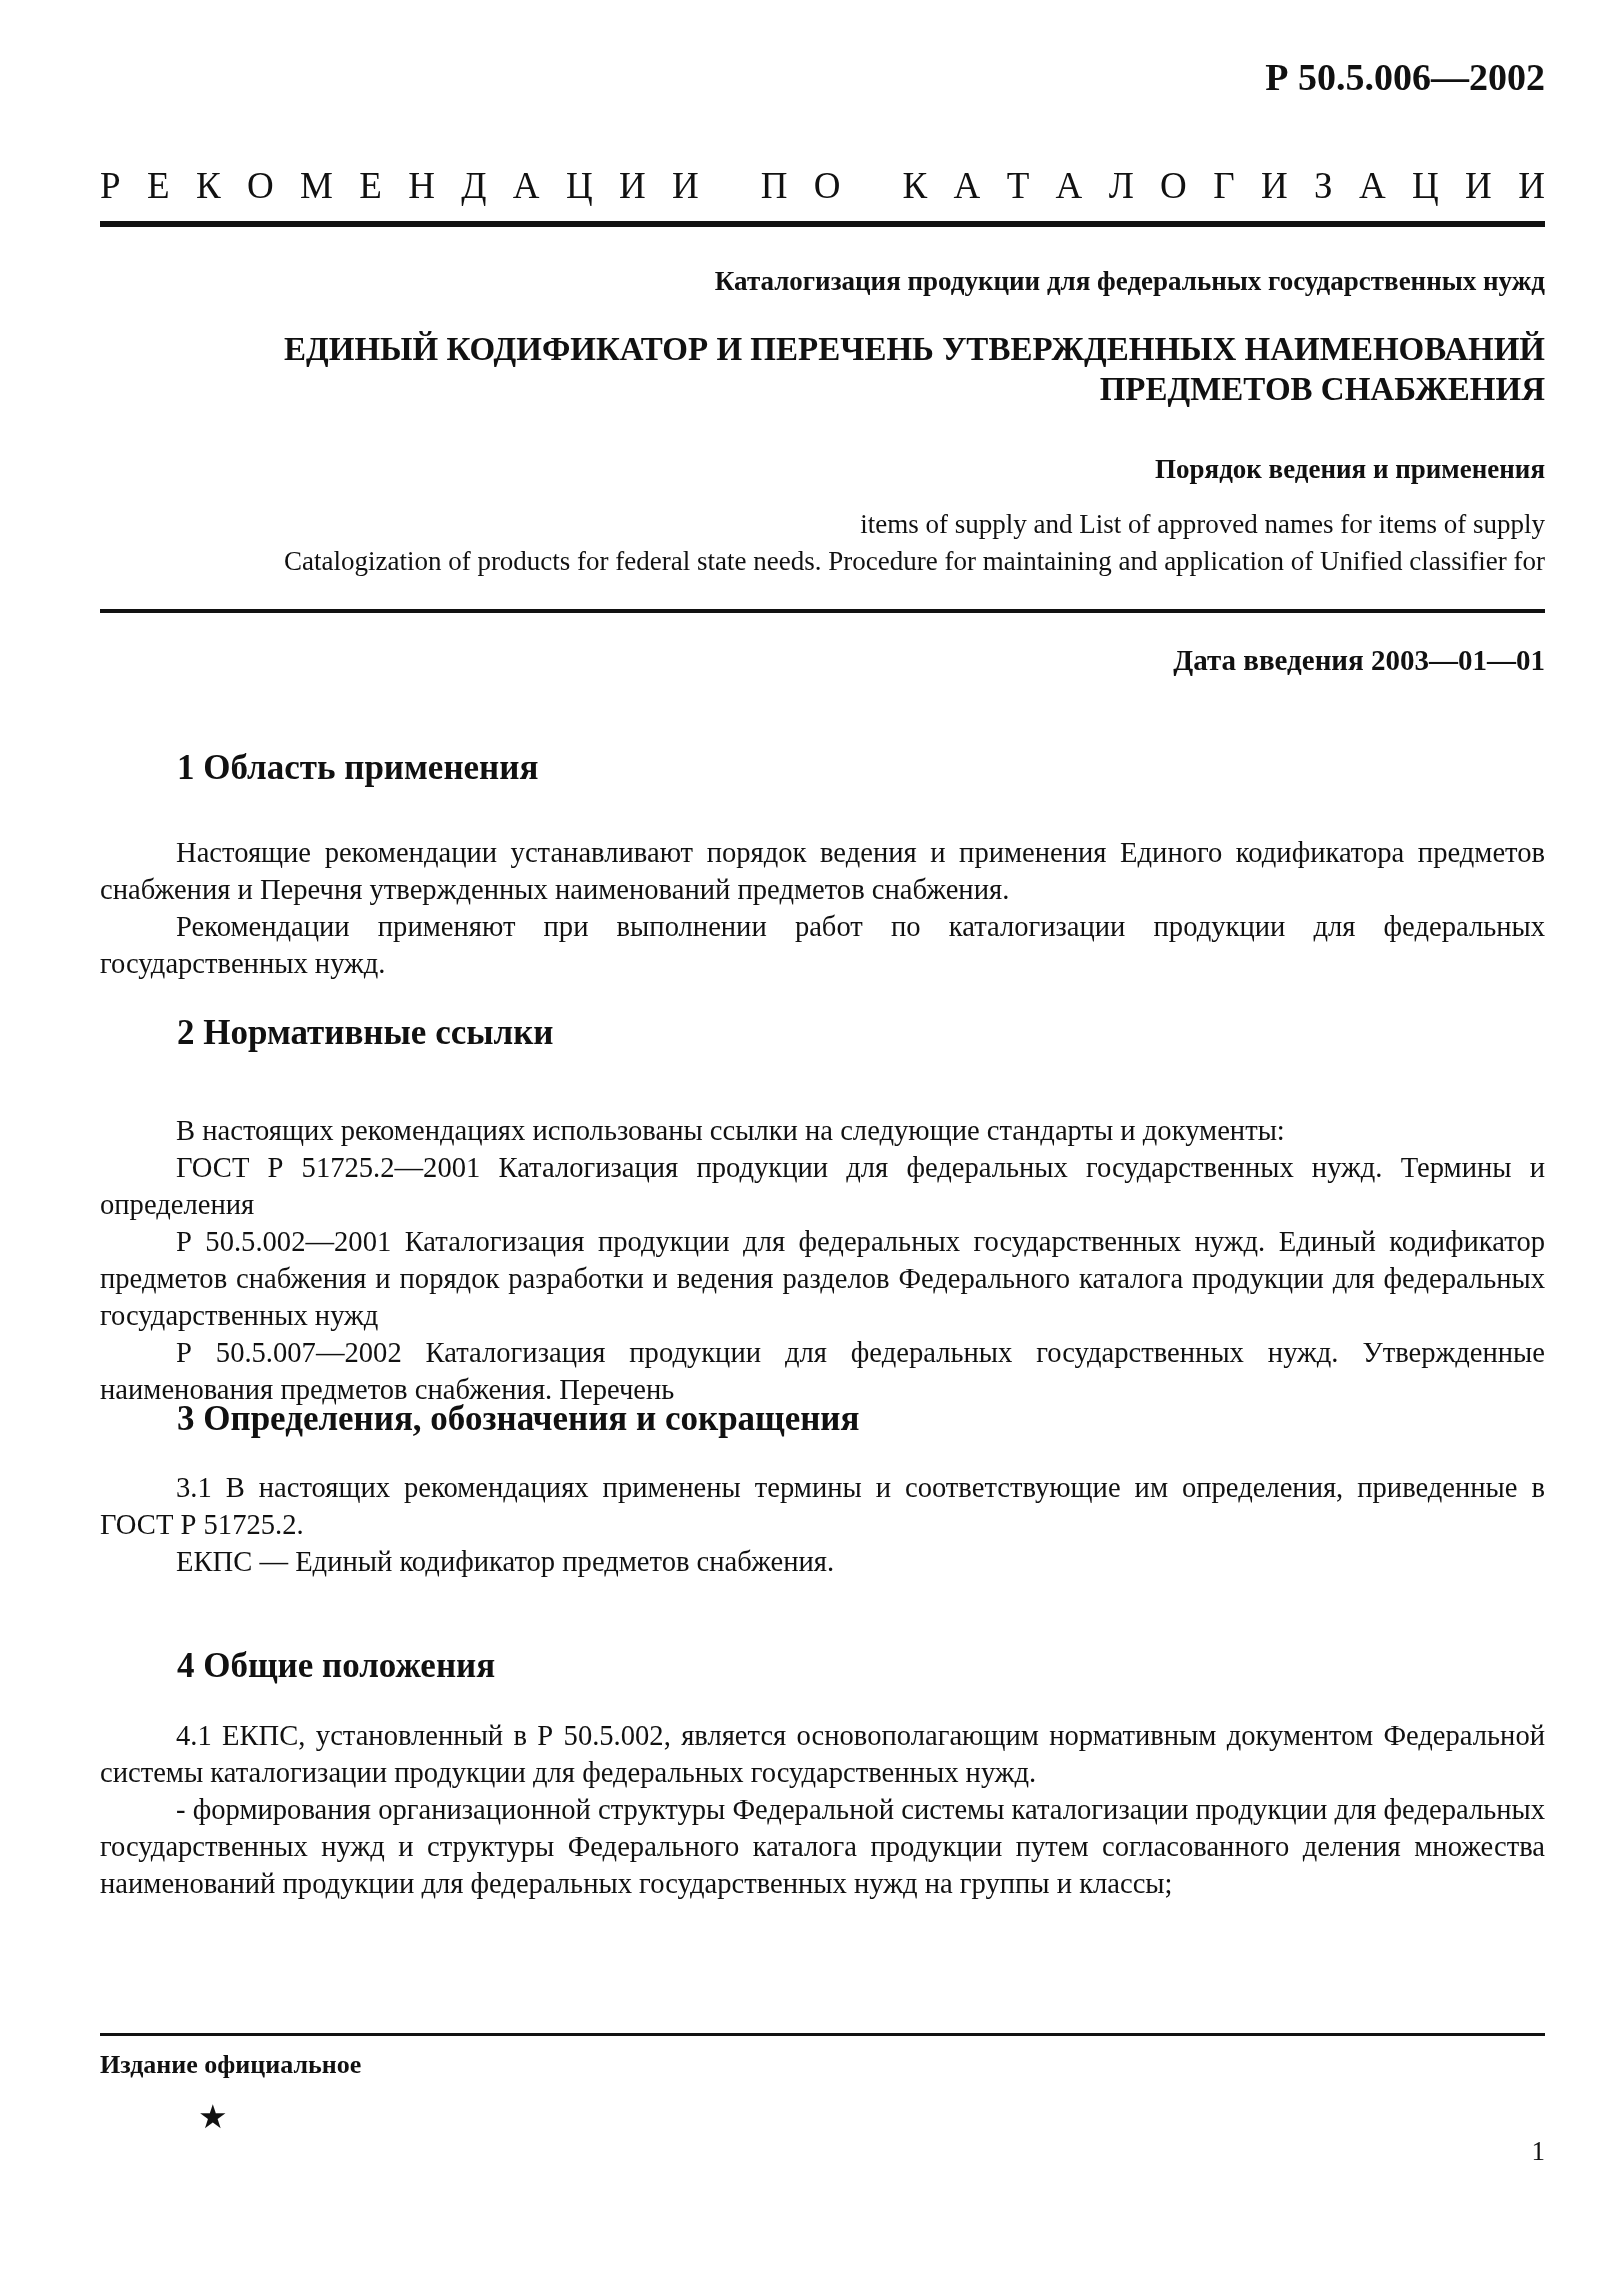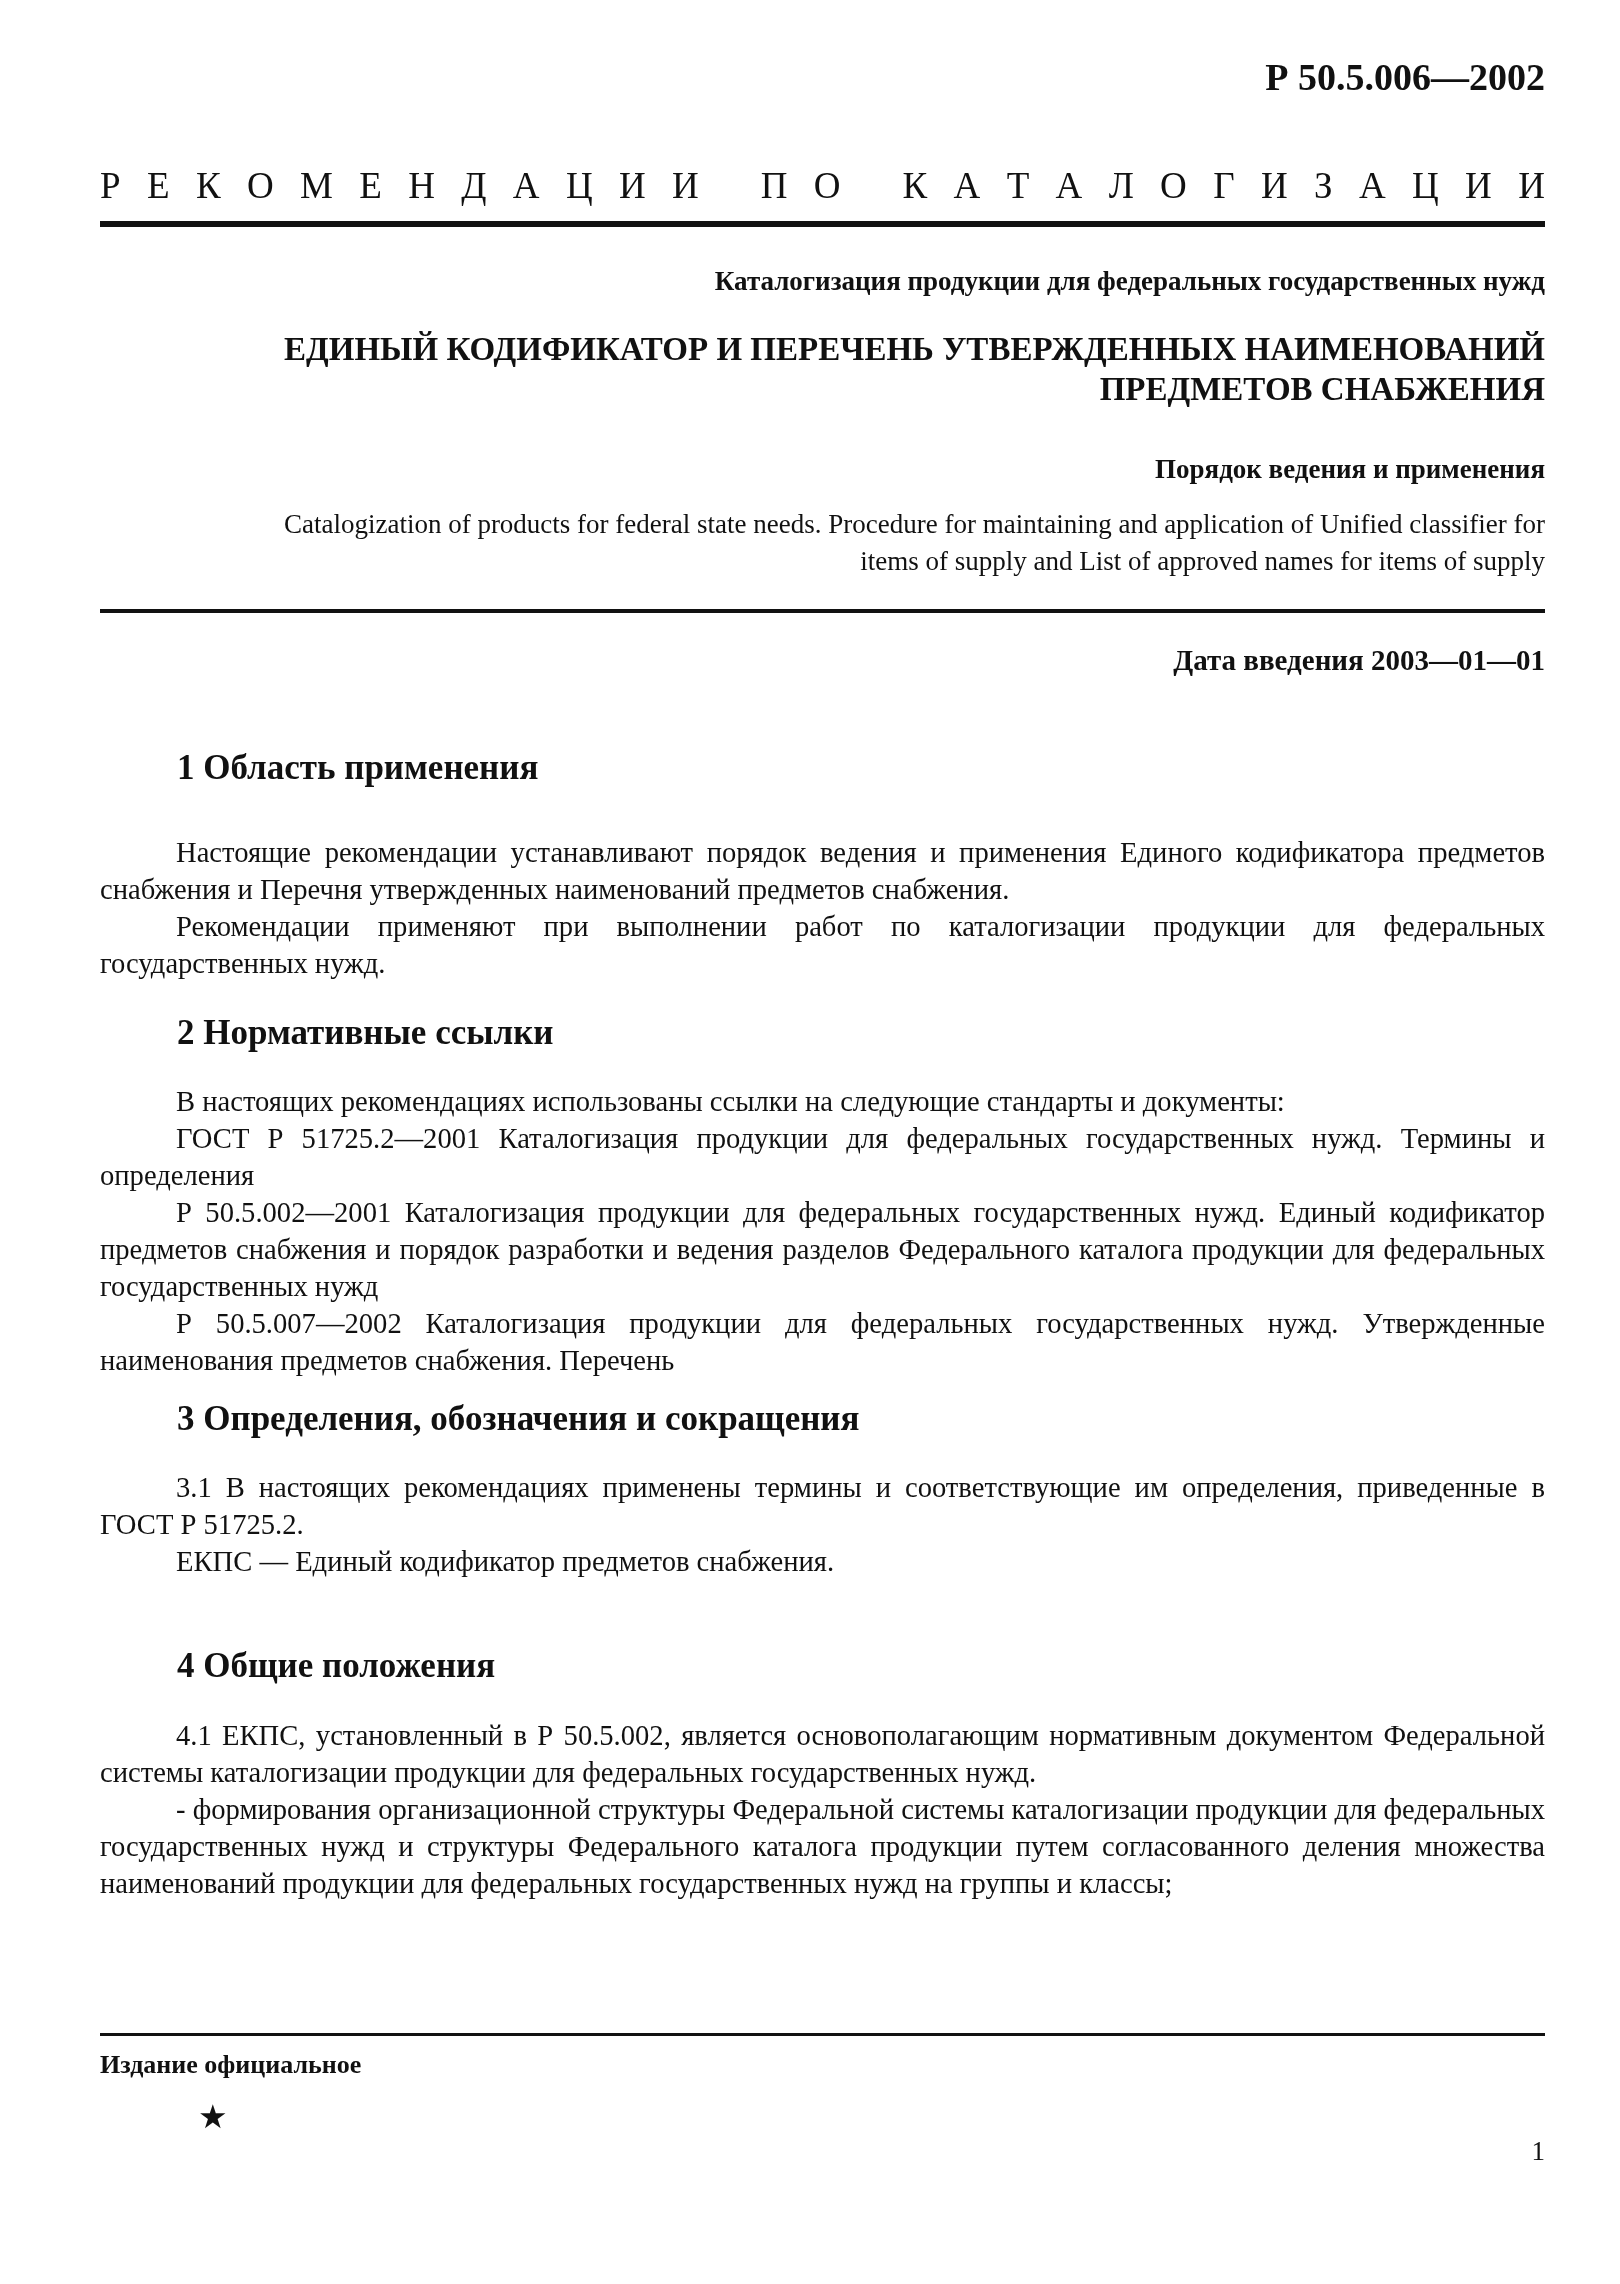--- a/index.html
+++ b/index.html
@@ -95,36 +95,36 @@
   <div class="center-block subtitle">Каталогизация продукции для федеральных государственных нужд</div>
 
   <div class="center-block main-title">
     <div>ЕДИНЫЙ КОДИФИКАТОР И ПЕРЕЧЕНЬ УТВЕРЖДЕННЫХ НАИМЕНОВАНИЙ</div>
     <div>ПРЕДМЕТОВ СНАБЖЕНИЯ</div>
   </div>
 
   <div class="center-block subtitle2">Порядок ведения и применения</div>
 
   <div class="center-block english-title">
+    <div>items of supply and List of approved names for items of supply</div>
     <div>Catalogization of products for federal state needs. Procedure for maintaining and application of Unified classifier for</div>
-    <div>items of supply and List of approved names for items of supply</div>
   </div>
 
   <div class="rule-mid" style="top:609px;"></div>
 
   <div class="intro-date">Дата введения 2003—01—01</div>
 
   <div class="section-heading" style="top:748px;font-family:Liberation Serif, serif;">1 Область применения</div>
   <div class="body-text" style="top:834px;">
     <p>Настоящие рекомендации устанавливают порядок ведения и применения Единого кодификатора предметов снабжения и Перечня утвержденных наименований предметов снабжения.</p>
     <p>Рекомендации применяют при выполнении работ по каталогизации продукции для федеральных государственных нужд.</p>
   </div>
 
   <div class="section-heading" style="top:1013px;">2 Нормативные ссылки</div>
-  <div class="body-text" style="top:1083px;">
+  <div class="body-text" style="top:1112px;">
     <p>В настоящих рекомендациях использованы ссылки на следующие стандарты и документы:</p>
     <p>ГОСТ Р 51725.2—2001 Каталогизация продукции для федеральных государственных нужд. Термины и определения</p>
     <p>Р 50.5.002—2001 Каталогизация продукции для федеральных государственных нужд. Единый кодификатор предметов снабжения и порядок разработки и ведения разделов Федерального каталога продукции для федеральных государственных нужд</p>
     <p>Р 50.5.007—2002 Каталогизация продукции для федеральных государственных нужд. Утвержденные наименования предметов снабжения. Перечень</p>
   </div>
 
   <div class="section-heading" style="top:1399px;">3 Определения, обозначения и сокращения</div>
   <div class="body-text" style="top:1469px;">
     <p>3.1 В настоящих рекомендациях применены термины и соответствующие им определения, приведенные в ГОСТ Р 51725.2.</p>
     <p>ЕКПС — Единый кодификатор предметов снабжения.</p>

